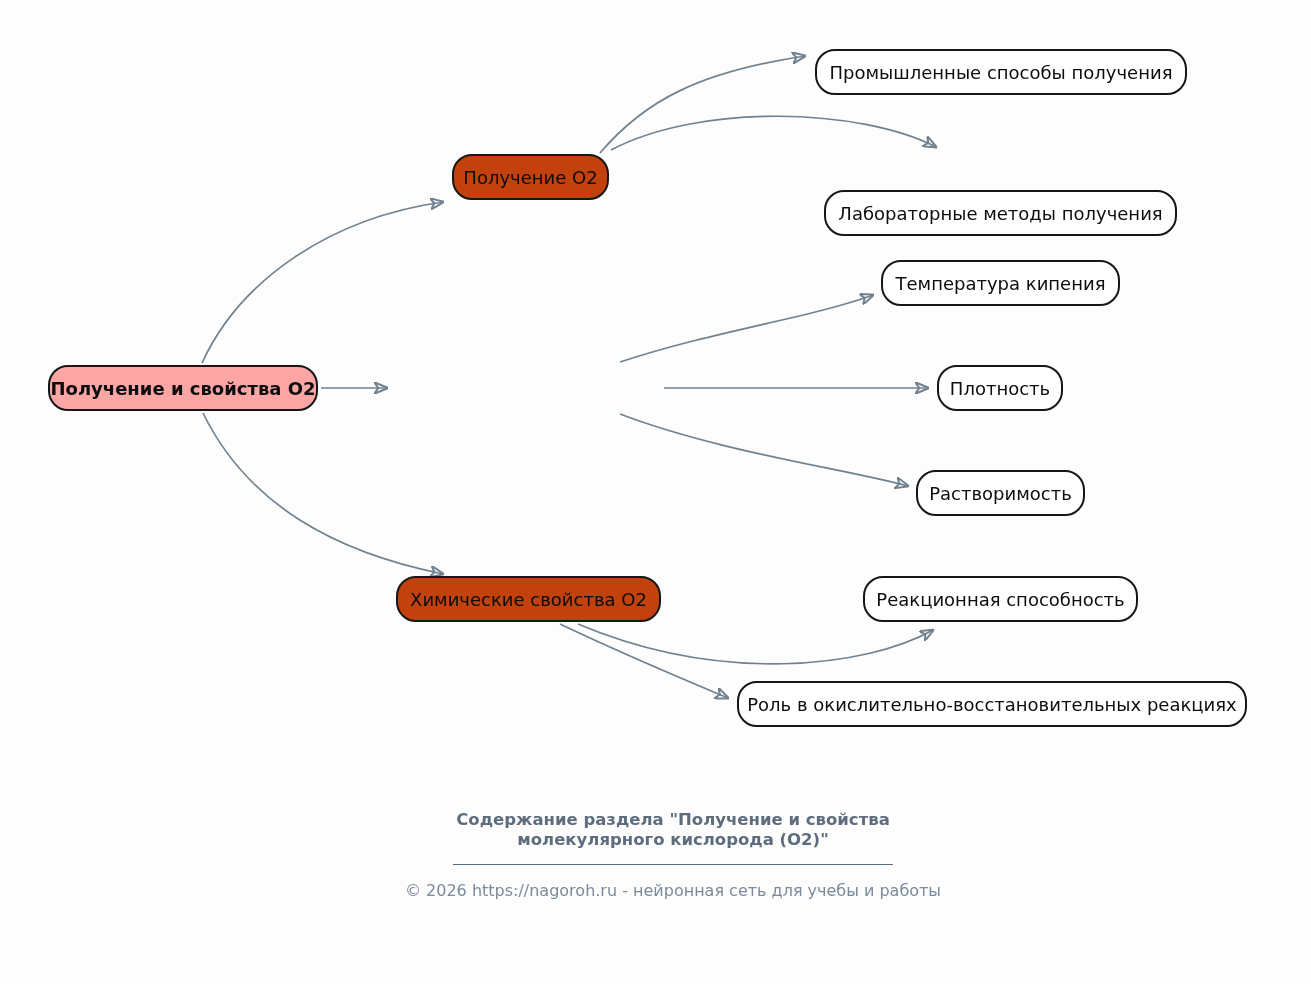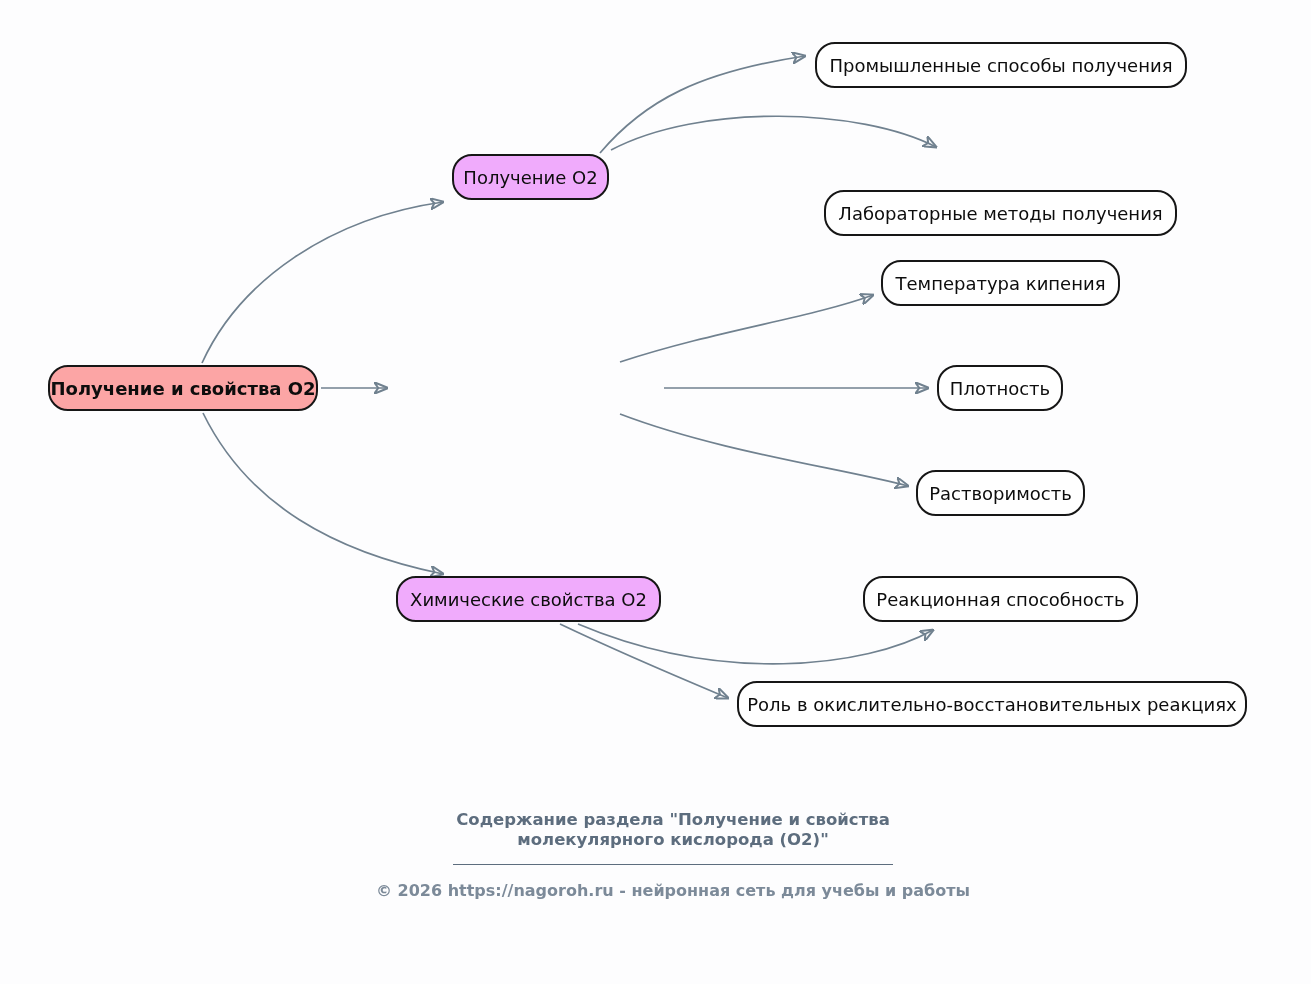--- a/index.html
+++ b/index.html
@@ -12,47 +12,47 @@
   svg.edges path { fill: none; stroke: #70818f; stroke-width: 1.7; }
 
   .node {
     position: absolute; z-index: 2;
     display: flex; align-items: center; justify-content: center;
     height: 46px; border: 2px solid #161616; border-radius: 20px;
     font-size: 18px; color: #0d0d0d; white-space: nowrap;
     background: #ffffff;
   }
   .node-root   { background: #fca5a5; font-weight: bold; }
-  .node-branch { background: #f0abfc; }
+  .node-branch { background: #c2410c; }
 
   #n-root        { left: 48px;  top: 365px; width: 270px; }
   #n-obtaining   { left: 452px; top: 154px; width: 157px; }
   #n-physical    { left: 396px; top: 365px; width: 265px; }
   #n-chemical    { left: 396px; top: 576px; width: 265px; }
-  #n-industrial  { left: 815px; top: 42px;  width: 372px; }
+  #n-industrial  { left: 815px; top: 49px;  width: 372px; }
   #n-laboratory  { left: 824px; top: 154px; width: 353px; margin-top: 36px; }
   #n-boiling     { left: 881px; top: 260px; width: 239px; }
   #n-density     { left: 937px; top: 365px; width: 126px; }
   #n-solubility  { left: 916px; top: 470px; width: 169px; }
   #n-reactivity  { left: 863px; top: 576px; width: 275px; }
   #n-redox       { left: 737px; top: 681px; width: 510px; }
 
   .footer {
     position: absolute; left: 323px; top: 810px; width: 700px;
     text-align: center; z-index: 2;
   }
   .footer-title {
     color: #5d6d7e; font-weight: bold; font-size: 16.5px; line-height: 20px;
   }
   .footer-divider {
     margin: 14px auto 0 auto; width: 440px; height: 0;
     border-top: 1px solid #5d6d7e;
   }
   .footer-copyright {
-    margin-top: 16px; color: #7c8a99; font-size: 16px; font-weight: bold;
+    margin-top: 16px; color: #7c8a99; font-size: 16px;
   }
 </style>
 </head>
 <body>
 
 <div class="canvas">
 
   <svg class="edges" viewBox="0 0 1311 984" xmlns="http://www.w3.org/2000/svg">
     <defs>
       <marker id="arrow" viewBox="0 0 12 10" refX="11" refY="5" markerWidth="14" markerHeight="12" markerUnits="userSpaceOnUse" orient="auto">

